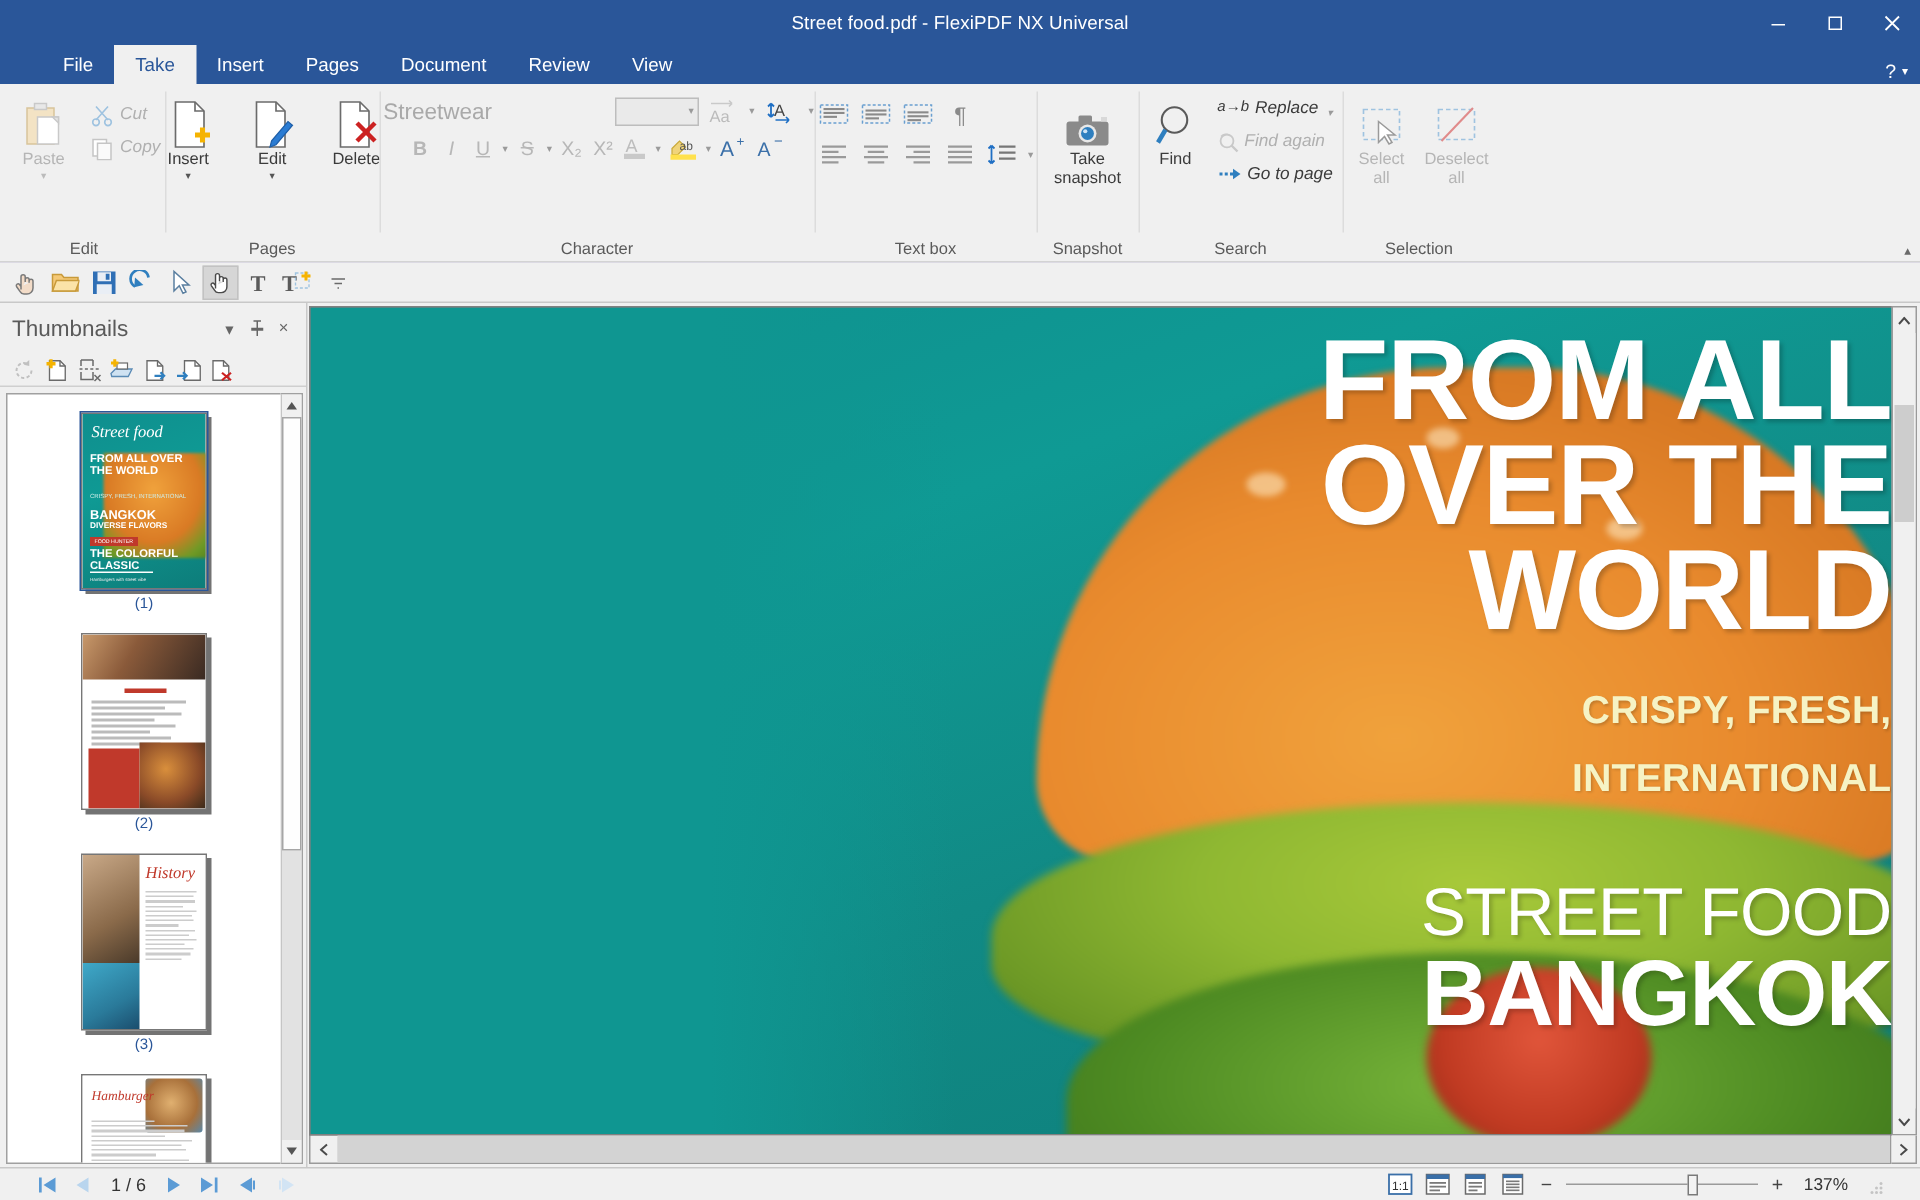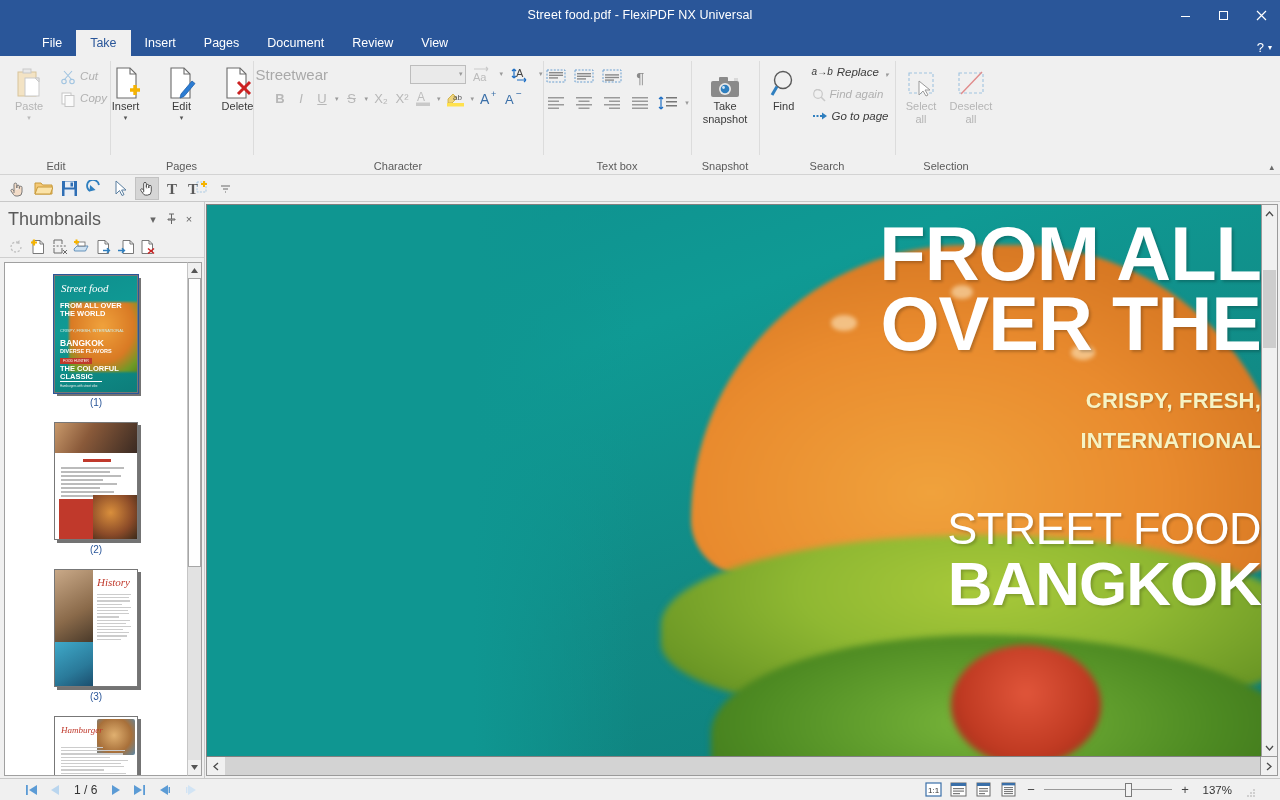--- a/index.html
+++ b/index.html
@@ -130,21 +130,21 @@
   .main { flex: 1 1 auto; display: flex; background: #f0f0f0; min-height: 0; }
 
   
   .thumbpanel {
     width: 205px; flex: 0 0 205px; display: flex; flex-direction: column;
     background: #f0f0f0; border-right: 1px solid #c9c9c9;
   }
   .thumbhead {
     height: 34px; display: flex; align-items: center; padding: 0 6px 0 8px;
   }
-  .thumbhead .ttl { font-size: 18px; color: #5a5a5a; flex: 1; }
+  .thumbhead .ttl { font-size: 15px; color: #5a5a5a; flex: 1; }
   .thead-btn { width: 18px; height: 18px; display: flex; align-items: center; justify-content: center; color: #666; font-size: 11px; }
   .thumbtools {
     height: 22px; display: flex; align-items: center; gap: 3px; padding-left: 6px;
     border-bottom: 1px solid #cfcfcf;
   }
   .ttool { width: 19px; height: 19px; display: flex; align-items: center; justify-content: center; }
   .thumblist-wrap { flex: 1; display: flex; min-height: 0; padding: 4px 2px 2px 4px; }
   .thumblist {
     flex: 1; background: #fff; border: 1px solid #a0a0a0; border-right: none;
     overflow: hidden; position: relative;
@@ -223,21 +223,21 @@
     position: absolute; left: 0; top: 0; width: 430px; height: 100%;
     background: linear-gradient(90deg, rgba(15,150,145,1) 0%, rgba(15,150,145,1) 62%, rgba(15,150,145,0) 100%);
   }
 
   .ptext { position: absolute; left: 70px; top: 14px; right: 0; }
   .h1 {
     color: #ffffff; font-weight: bold; font-size: 76px; line-height: .92;
     letter-spacing: -1px; text-shadow: 2px 2px 3px rgba(0,0,0,.22);
   }
   .h2 {
-    color: #f6f3c4; font-weight: bold; font-size: 22px; line-height: 1.12;
+    color: #f6f3c4; font-weight: bold; font-size: 26px; line-height: 1.12;
     margin-top: 30px; letter-spacing: .2px;
     text-shadow: 1px 1px 2px rgba(0,0,0,.18);
   }
   .h3 {
     color: #ffffff; font-size: 45px; line-height: 1; margin-top: 52px;
     letter-spacing: -.5px; text-shadow: 2px 2px 3px rgba(0,0,0,.2);
   }
   .h4 {
     color: #ffffff; font-weight: bold; font-size: 62px; line-height: 1; margin-top: 2px;
     letter-spacing: -1px; text-shadow: 2px 2px 3px rgba(0,0,0,.2);
@@ -904,20 +904,21 @@
               <div class="bun-sesame" style="left:420px;top:140px;width:24px;height:15px;"></div>
               <div class="lettuce"></div>
               <div class="greens"></div>
               <div class="tomato"></div>
 
             </div>
             <div class="teal-veil"></div>
             <div class="ptext">
               <div class="h1">FROM ALL</div>
               <div class="h1">OVER THE</div>
+              <div class="h1">WORLD</div>
               <div class="h2">CRISPY, FRESH,</div>
               <div class="h2" style="margin-top:16px;">INTERNATIONAL</div>
               <div class="h3">STREET FOOD</div>
               <div class="h4">BANGKOK</div>
             </div>
           </div>
         </div>
         <div class="vscroll">
           <div class="vsbtn">
             <svg width="9" height="6" viewBox="0 0 9 6">

